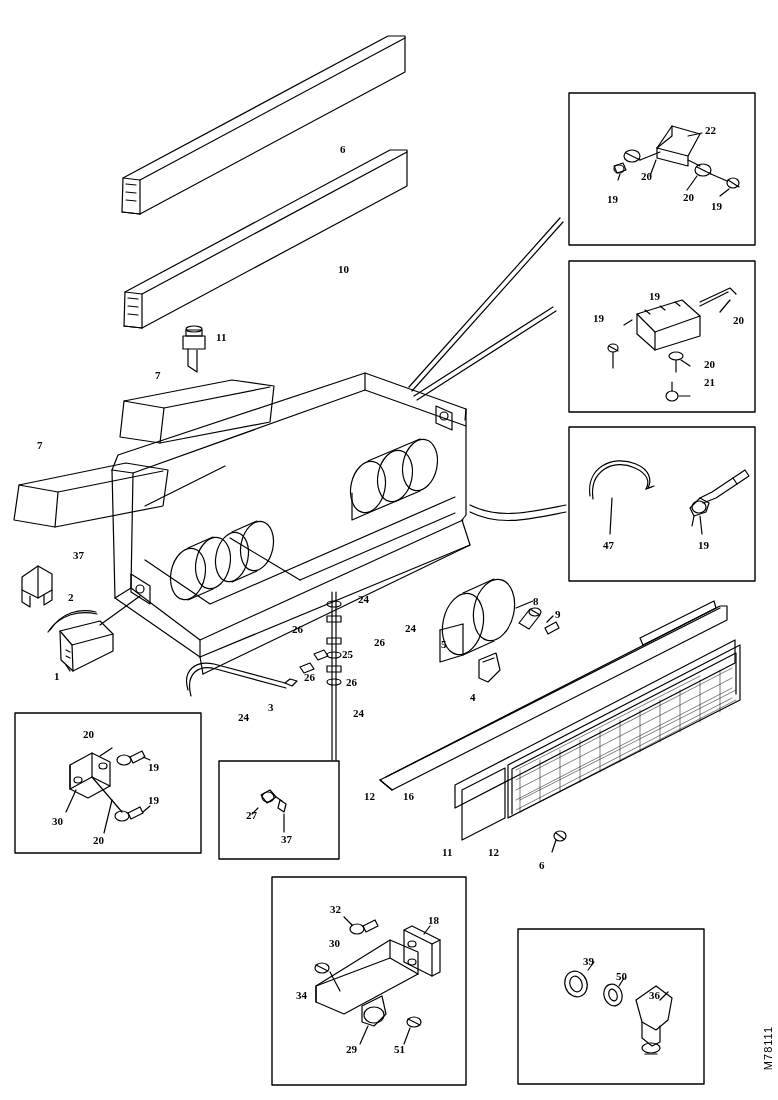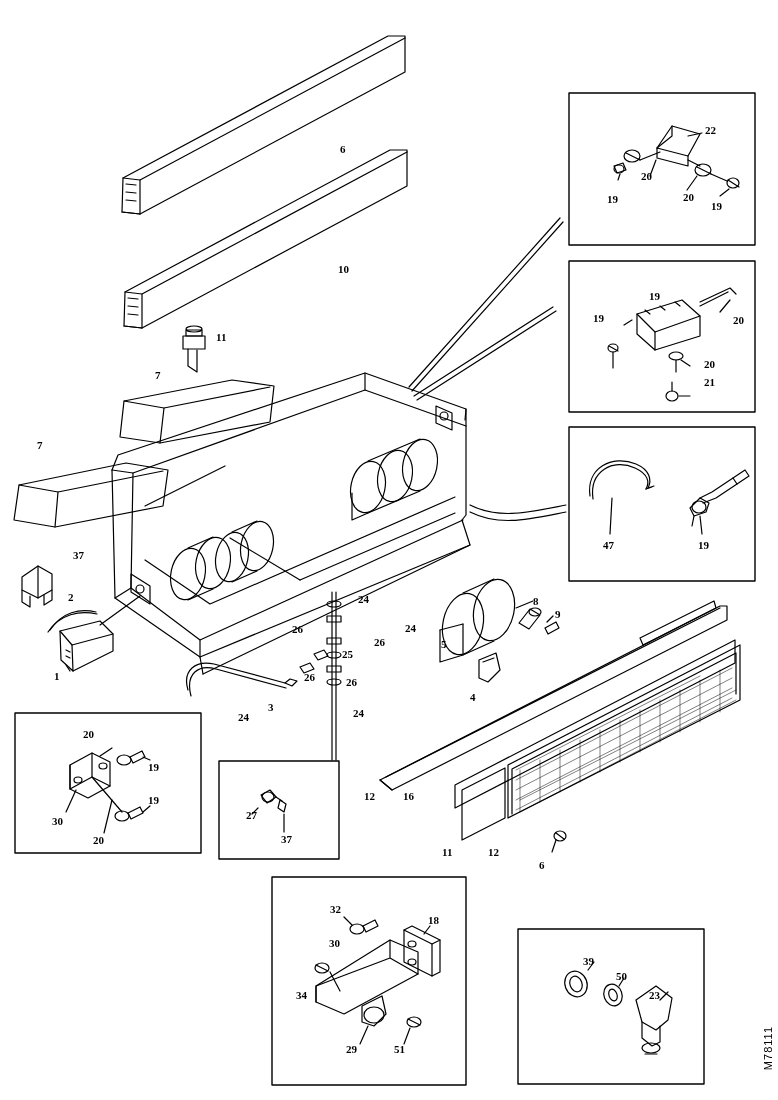--- a/index.html
+++ b/index.html
@@ -338,17 +338,17 @@
 <div class="lbl" style="left:246px;top:809px">27</div>
 <div class="lbl" style="left:281px;top:833px">37</div>
 <div class="lbl" style="left:330px;top:903px">32</div>
 <div class="lbl" style="left:428px;top:914px">18</div>
 <div class="lbl" style="left:329px;top:937px">30</div>
 <div class="lbl" style="left:296px;top:989px">34</div>
 <div class="lbl" style="left:346px;top:1043px">29</div>
 <div class="lbl" style="left:394px;top:1043px">51</div>
 <div class="lbl" style="left:583px;top:955px">39</div>
 <div class="lbl" style="left:616px;top:970px">50</div>
-<div class="lbl" style="left:649px;top:989px">23</div>
+<div class="lbl" style="left:649px;top:989px">36</div>
 
 <div class="sidecode">M78111</div>
 
 </div>
 
 </body></html>

